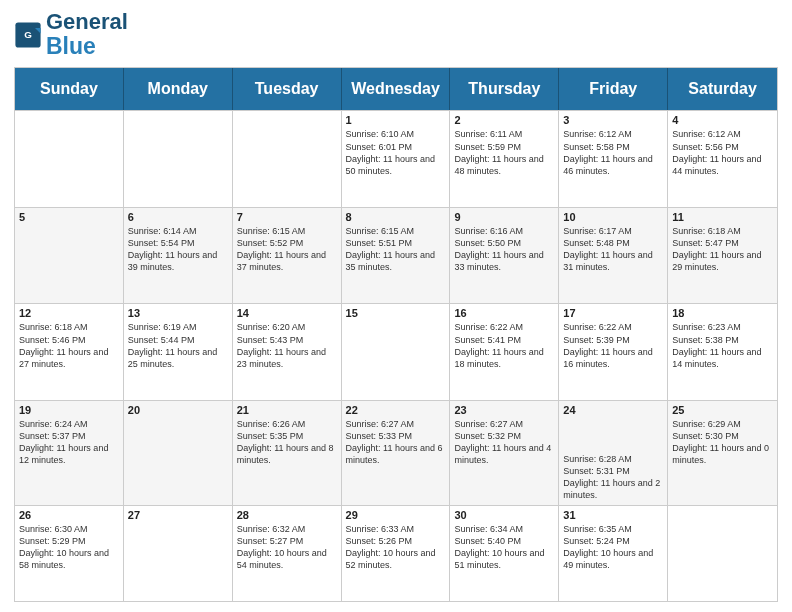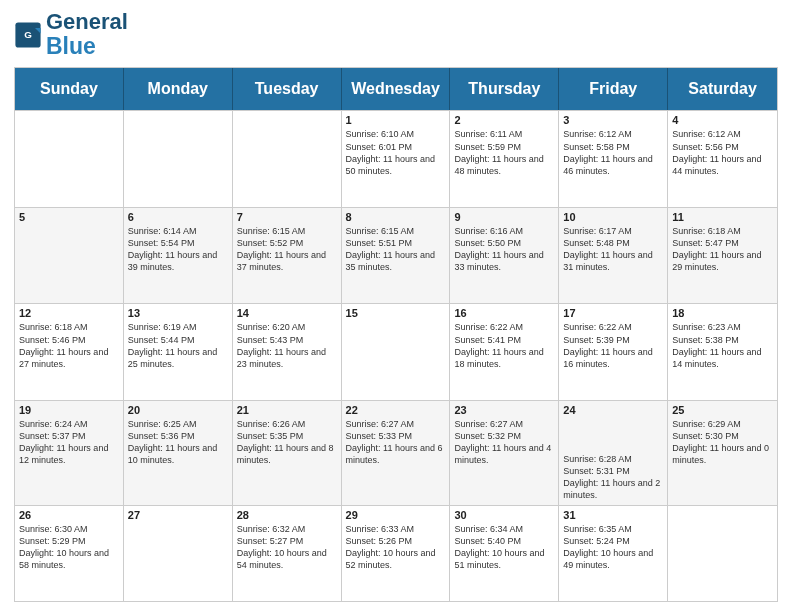--- a/index.html
+++ b/index.html
@@ -248,23 +248,20 @@
         </div>
         <div class="cal-row">
           <div class="cal-cell alt-row">
             <div class="day-num">19</div>
             <div class="cell-info" style="white-space: pre-line;">Sunrise: 6:24 AM
 Sunset: 5:37 PM
 Daylight: 11 hours and 12 minutes.</div>
           </div>
           <div class="cal-cell alt-row">
             <div class="day-num">20</div>
-            <div class="cell-info" style="white-space: pre-line;">Sunrise: 6:25 AM
-Sunset: 5:36 PM
-Daylight: 11 hours and 10 minutes.</div>
           </div>
           <div class="cal-cell alt-row">
             <div class="day-num">21</div>
             <div class="cell-info" style="white-space: pre-line;">Sunrise: 6:26 AM
 Sunset: 5:35 PM
 Daylight: 11 hours and 8 minutes.</div>
           </div>
           <div class="cal-cell alt-row">
             <div class="day-num">22</div>
             <div class="cell-info" style="white-space: pre-line;">Sunrise: 6:27 AM

